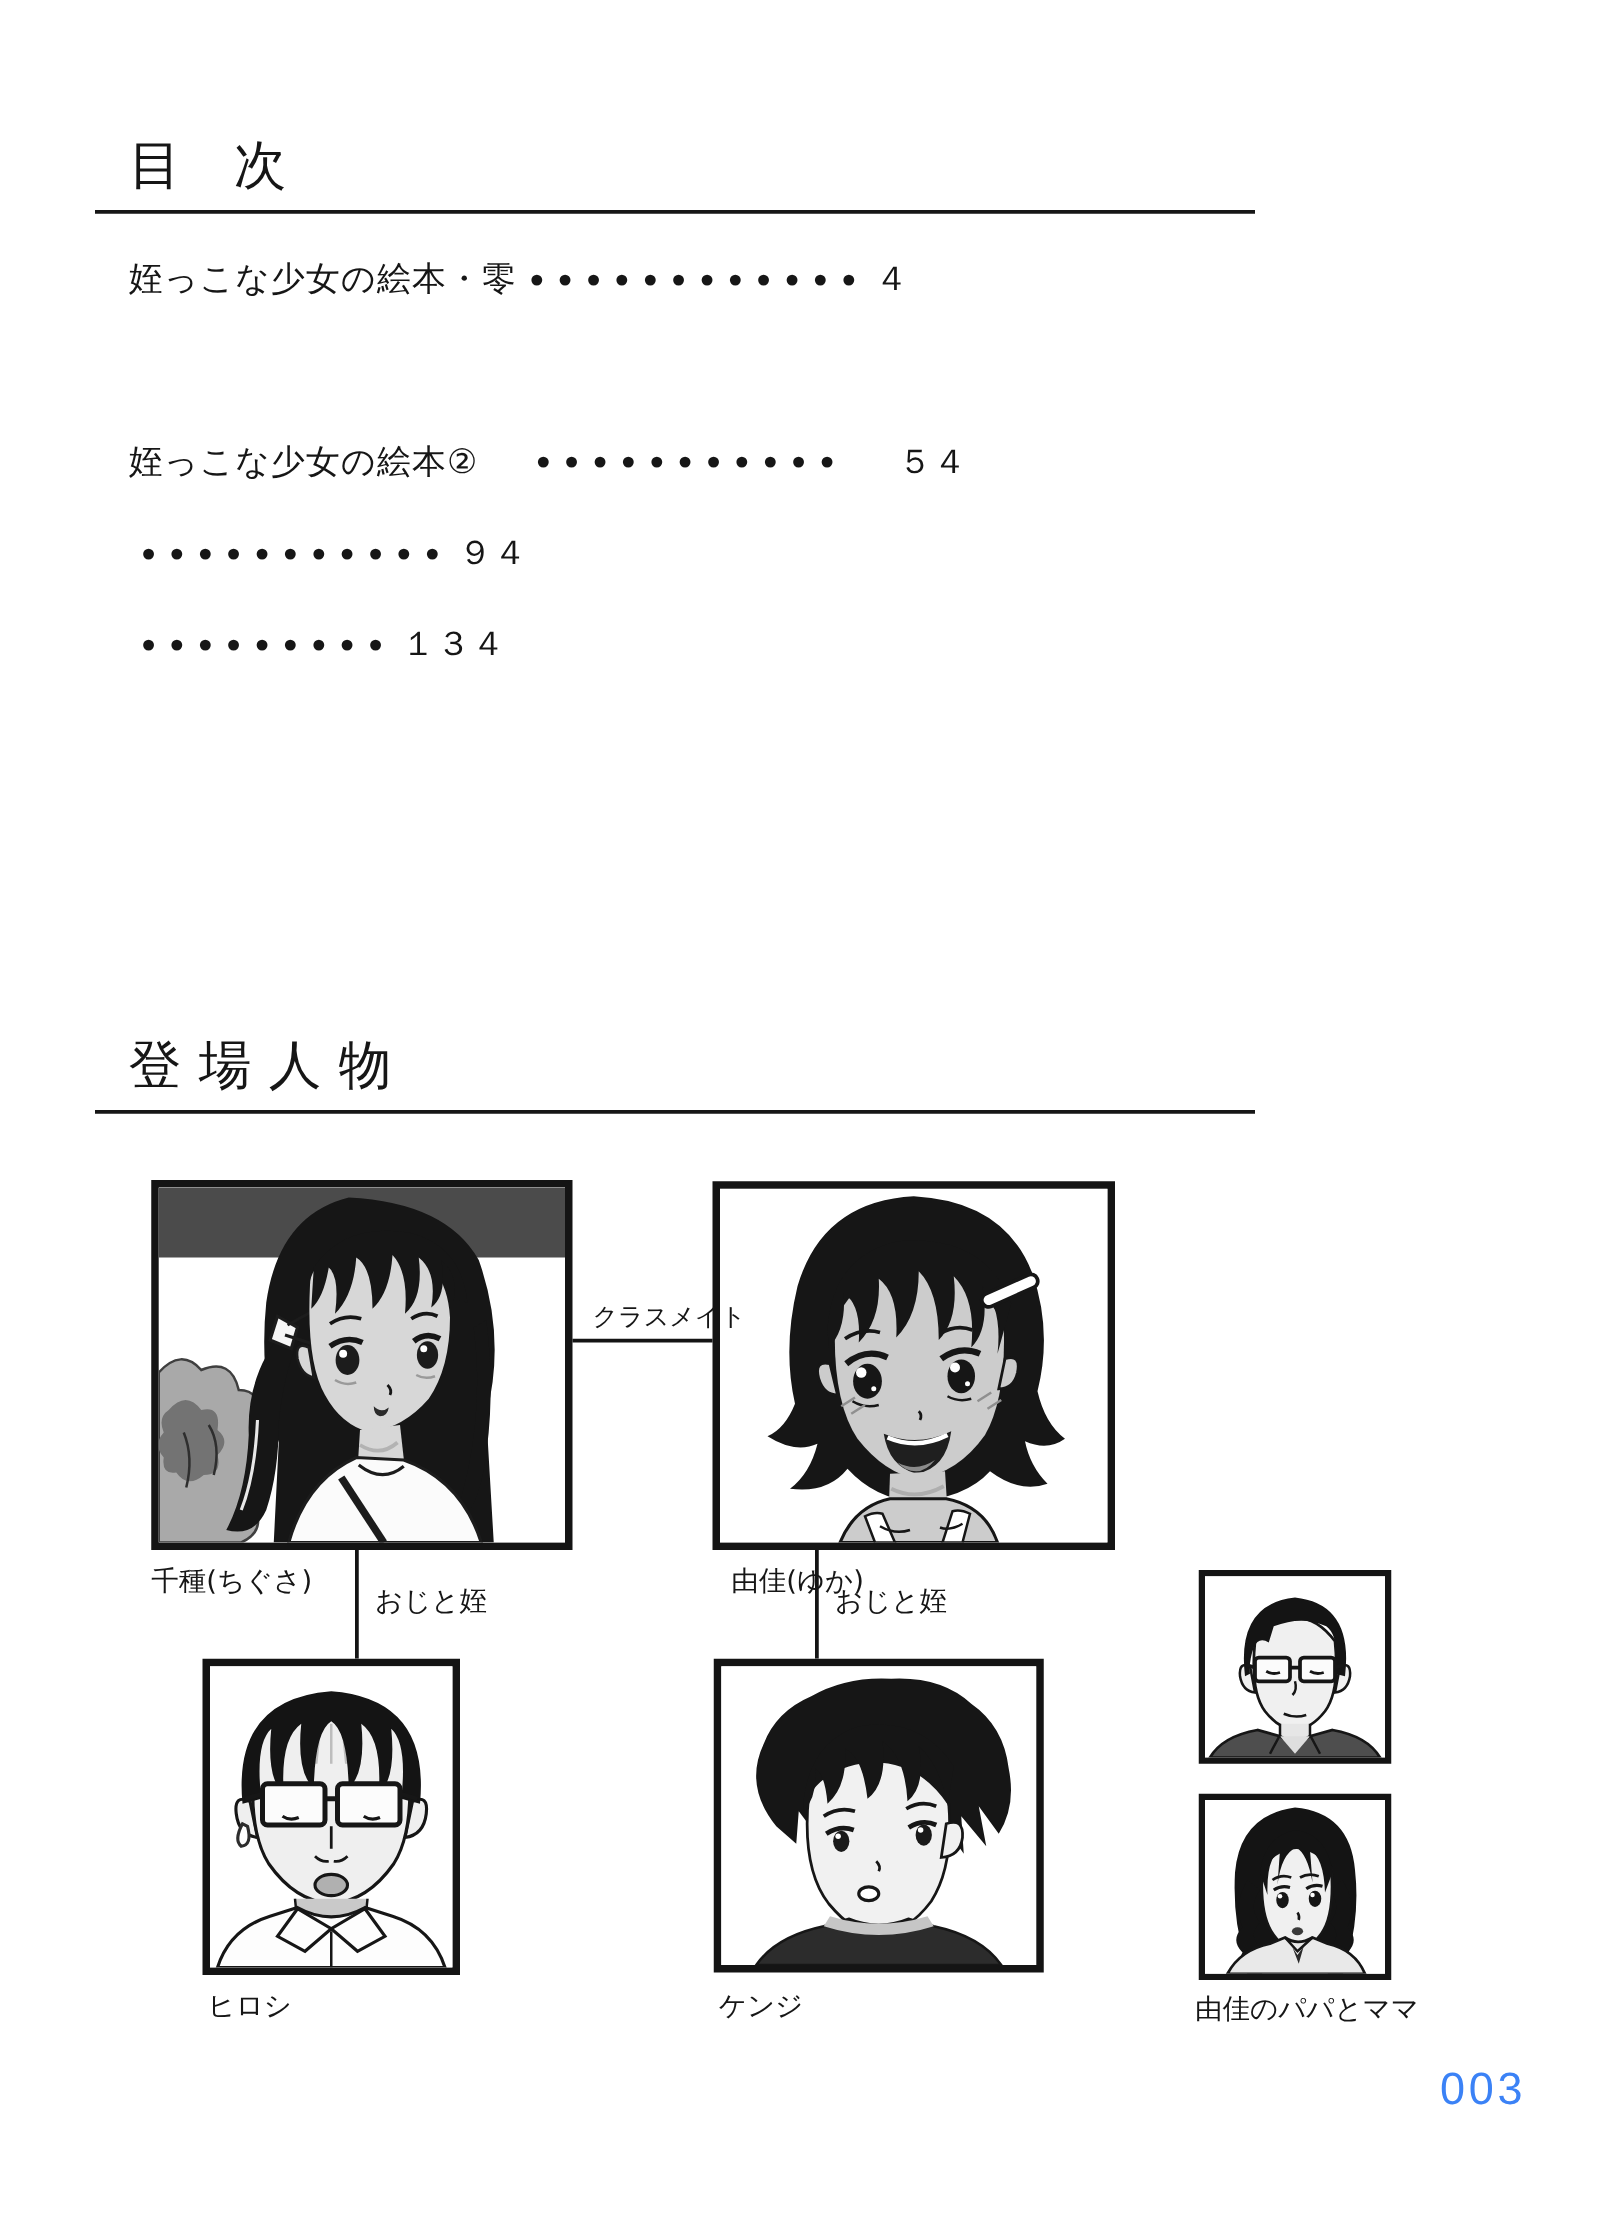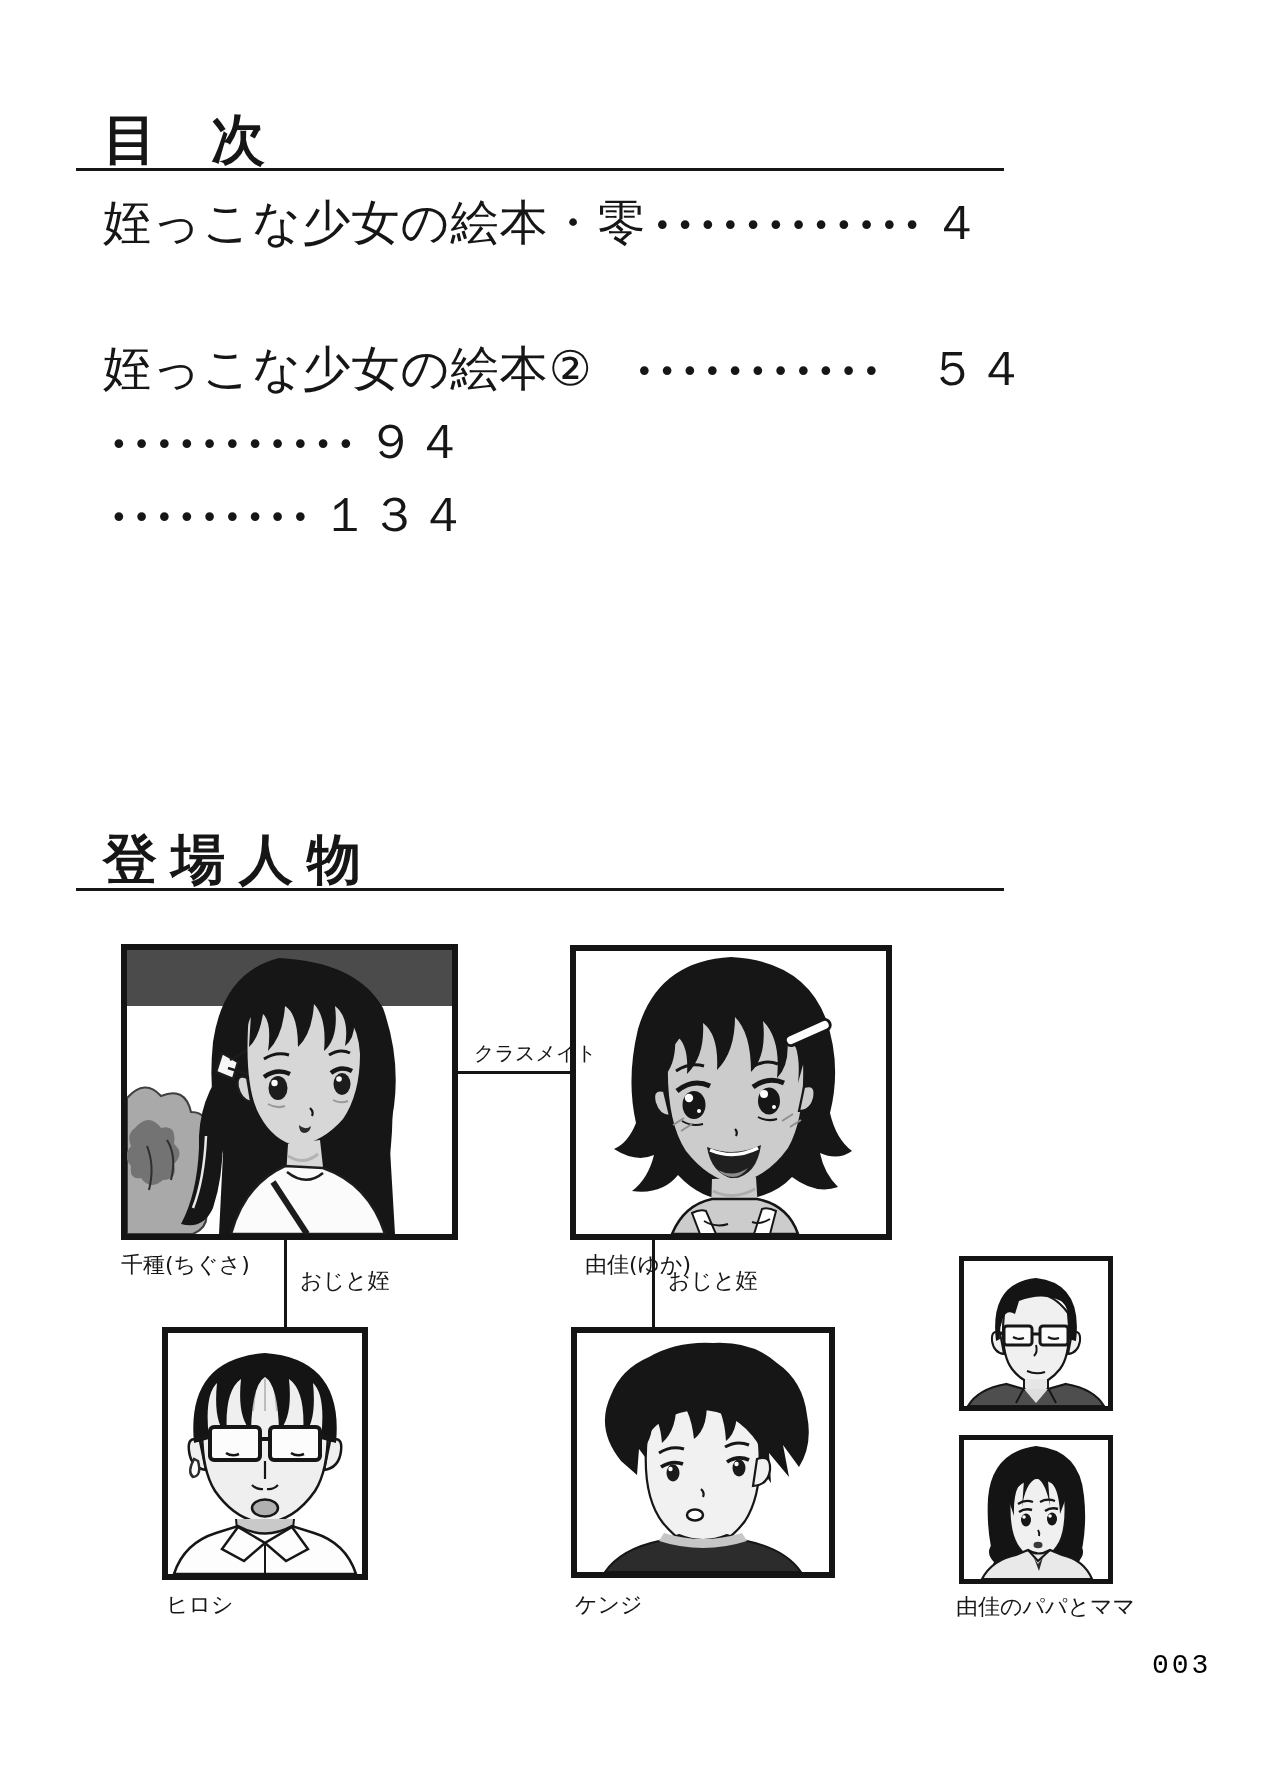--- a/index.html
+++ b/index.html
@@ -1,33 +1,33 @@
 <!DOCTYPE html>
 <html><head>
 <meta charset="utf-8">
 <style>
   html,body{margin:0;padding:0;background:#ffffff;}
   .page{position:relative;width:1280px;height:1790px;background:#ffffff;
         font-family:"DejaVu Sans",sans-serif;color:#161616;overflow:hidden;}
   .abs{position:absolute;}
-  .heading{font-size:54px;font-weight:700;white-space:nowrap;text-align:center;}
+  .heading{font-size:42px;font-weight:400;white-space:nowrap;text-align:center;}
   .heading2{letter-spacing:14px;}
   .rule{position:absolute;height:3px;background:#161616;}
   .toc-row{position:absolute;left:103px;height:52px;display:flex;align-items:center;white-space:nowrap;}
-  .toc-title,.toc-page{font-size:48px;letter-spacing:1px;}
+  .toc-title,.toc-page{font-size:27px;letter-spacing:1px;}
   .toc-dots{font-size:30px;letter-spacing:5px;margin:0 7px;position:relative;top:2px;}
   .pbox{position:absolute;border:6px solid #141414;background:#fff;box-sizing:border-box;}
   .pbox-sm{border-width:5px;}
   .pbox svg{display:block;width:100%;height:100%;}
   .lbl{position:absolute;font-size:22px;white-space:nowrap;}
   .lbl-center{text-align:center;}
   .vline{position:absolute;width:3px;background:#141414;}
   .hline{position:absolute;height:3px;background:#141414;}
-  .pagenum{position:absolute;font-family:Liberation Mono, monospace;font-size:28px;
-           letter-spacing:3px;color:#000000;}
+  .pagenum{position:absolute;font-family:Liberation Sans, sans-serif;font-size:36px;
+           letter-spacing:3px;color:#3b82f6;}
 </style>
 </head>
 <body>
 
 <div class="page">
 
   <div class="abs heading" style="left:103px;top:104px;">目　次</div>
   <div class="rule" style="left:76px;top:168px;width:928px;"></div>
 
   <div class="toc-row" style="top:197px;">

